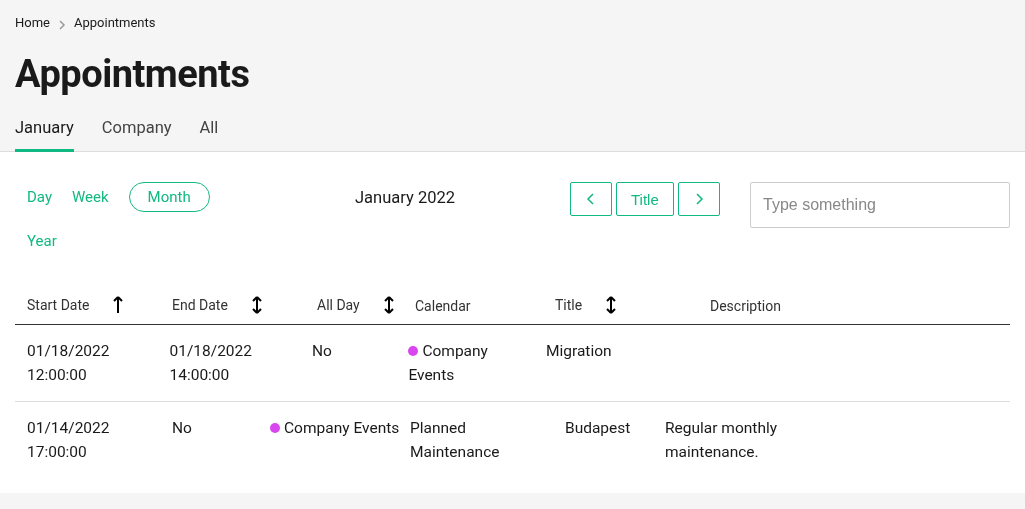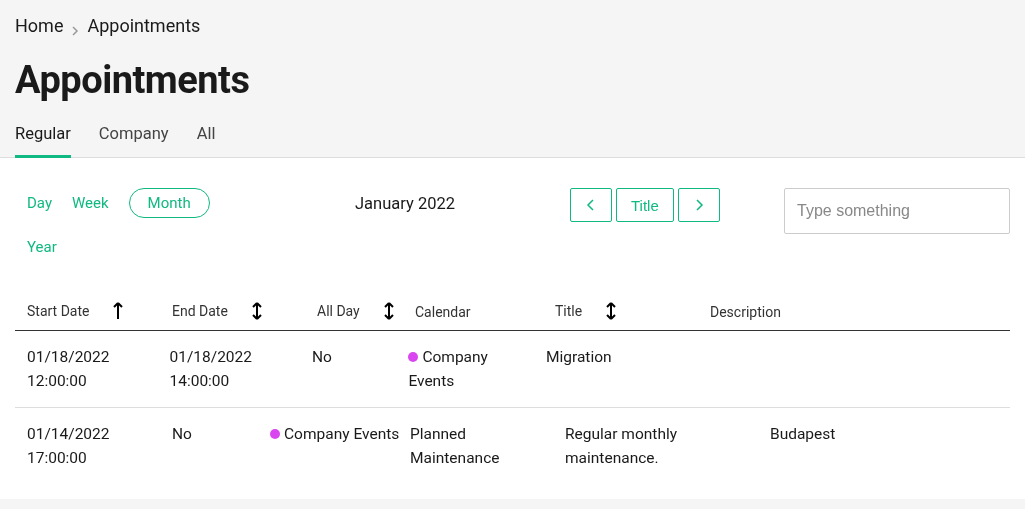--- a/index.html
+++ b/index.html
@@ -18,21 +18,21 @@
       min-height: 509px;
     }
     .header-area {
       padding: 15px 15px 0 15px;
       background: #f5f5f5;
     }
     .breadcrumb {
       display: flex;
       align-items: flex-end;
       gap: 8px;
-      font-size: 18px;
+      font-size: 13px;
       color: #1a1a1a;
     }
     .breadcrumb-sep {
       color: #888;
       display: inline-flex;
     }
     .page-title {
       font-size: 38px;
       font-weight: 700;
       margin-top: 22px;
@@ -116,21 +116,21 @@
       padding: 0;
       width: 42px;
     }
     .search-wrap {
       margin-left: auto;
       padding-right: 0;
     }
     .search-input {
       border: 1px solid #ccc;
       height: 46px;
-      width: 226px;
+      width: 260px;
       padding: 0 12px;
       font-size: 16px;
       color: #4d7c0f;
       border-radius: 2px;
     }
     .search-input::placeholder {
       color: #888;
     }
     .table {
       margin-top: 40px;
@@ -199,21 +199,21 @@
         <svg width="8" height="10" viewBox="0 0 8 10">
             <path d="M2 1 L6 5 L2 9" stroke="#999" stroke-width="1.5" fill="none"></path>
           </svg>
       </span>
       <span>Appointments</span>
     </nav>
 
     <h1 class="page-title">Appointments</h1>
 
     <div class="tabs">
-      <div class="tab active">Regular</div>
+      <div class="tab active">January</div>
       <div class="tab">Company</div>
       <div class="tab">All</div>
     </div>
   </div>
 
   <div class="content-area">
     <div class="controls-row">
       <div class="view-toggles">
         <span class="view-toggle">Day</span>
         <span class="view-toggle">Week</span>
@@ -300,19 +300,19 @@
           <div class="td col-desc"></div>
           <div class="td col-location"></div>
         </div>
         <div class="trow">
           <div class="td col-end">01/14/2022 17:00:00</div>
           <div class="td col-allday">No</div>
           <div class="td col-calendar">
             <span class="cal-dot" style="background:#d946ef"></span><span>Company Events</span>
           </div>
           <div class="td col-title">Planned Maintenance</div>
+          <div class="td col-location">Budapest</div>
           <div class="td col-desc">Regular monthly maintenance.</div>
-          <div class="td col-location">Budapest</div>
         </div>
       </div>
     </div>
   </div>
 </div>
 
 </body></html>

